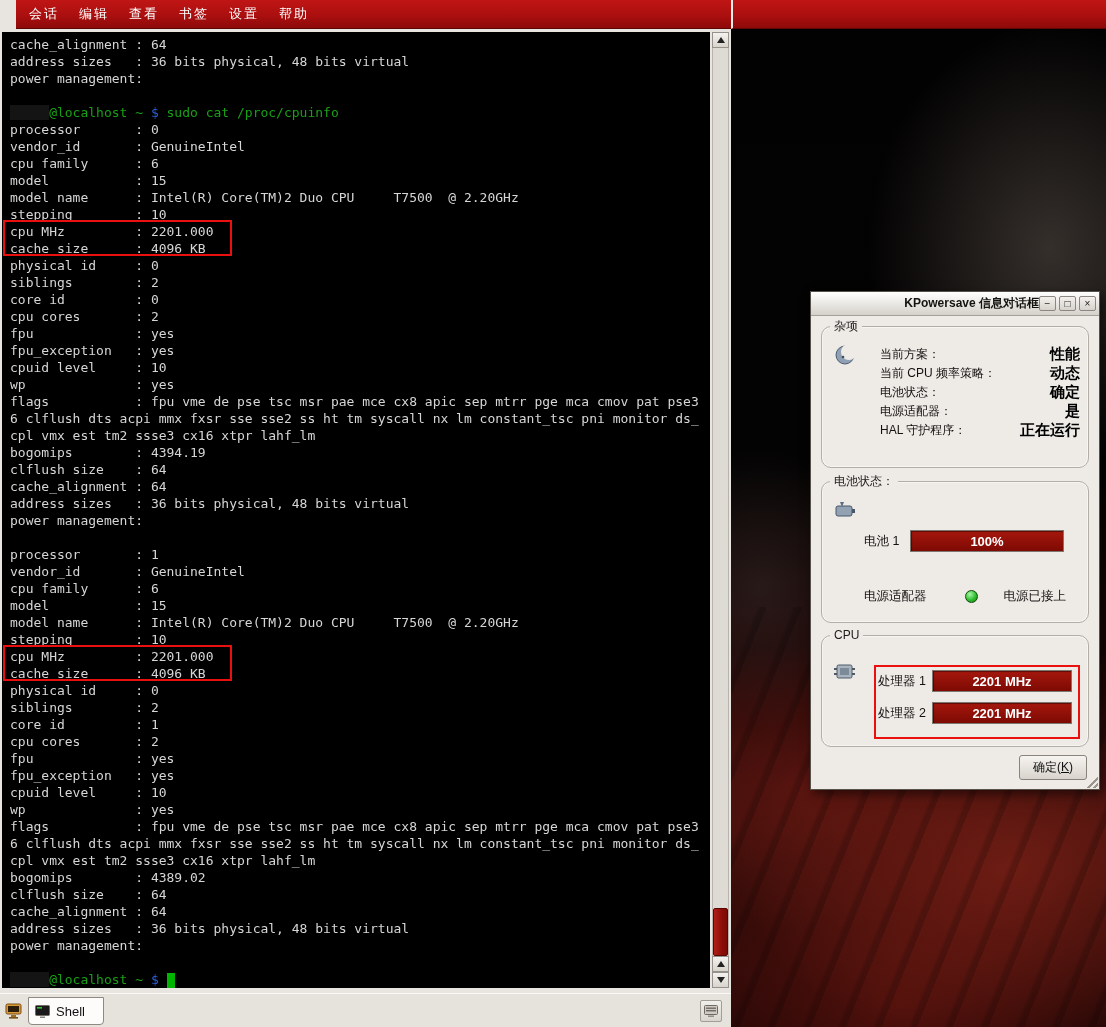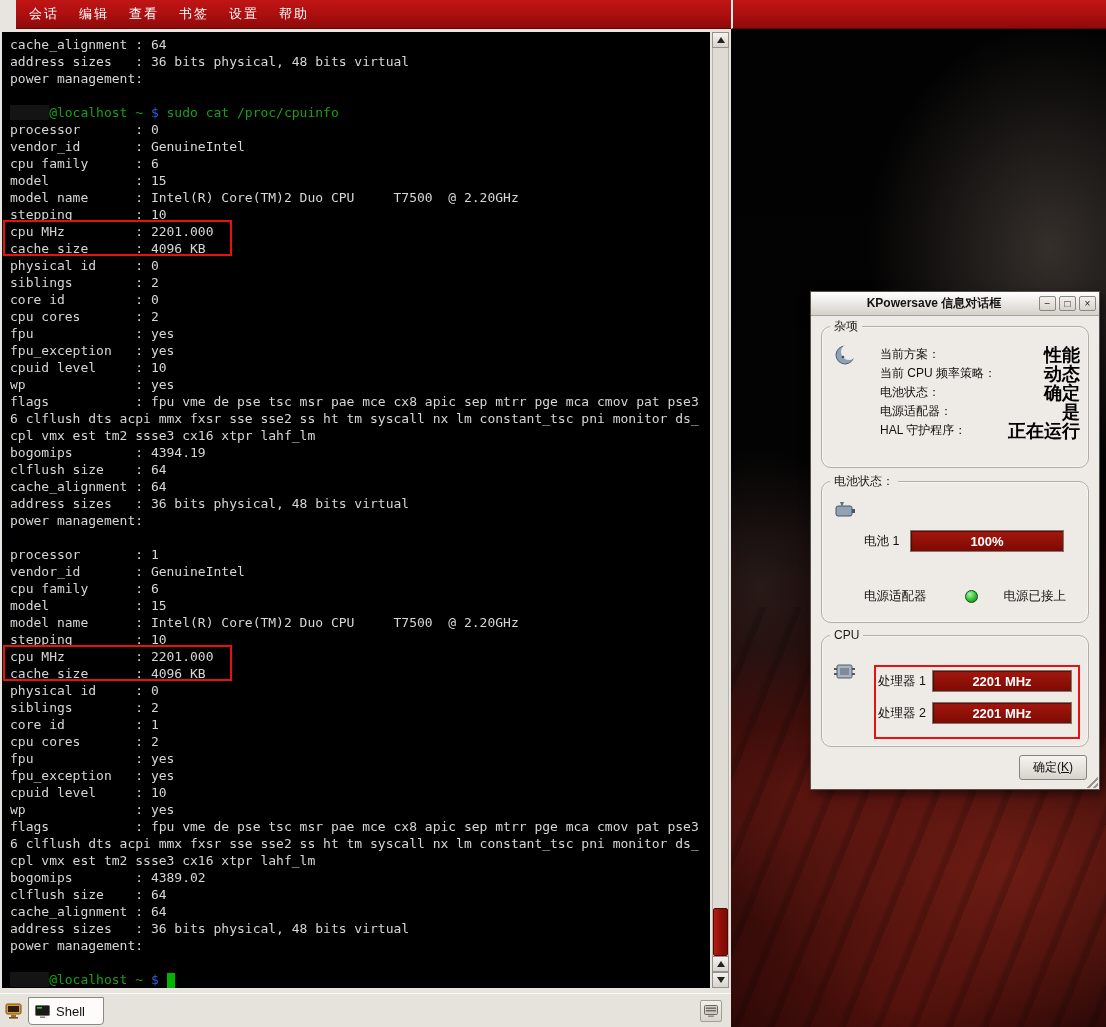--- a/index.html
+++ b/index.html
@@ -86,21 +86,21 @@
     background:repeating-linear-gradient(112deg, rgba(0,0,0,0) 0 24px, rgba(0,0,0,.32) 28px 33px);
     opacity:.55; }
 
   
   .dialog { position:absolute; left:810px; top:291px; width:290px; height:499px;
             background:#eeebe7; border:1px solid #56514b;
             box-shadow:3px 4px 10px rgba(0,0,0,.55); }
   .dlg-titlebar { position:absolute; left:0; top:0; width:288px; height:24px;
             background:linear-gradient(180deg,#ffffff,#d5d1ca);
             border-bottom:1px solid #a6a19a; display:flex; align-items:center; }
-  .dlg-title { flex:1; text-align:center; font-size:12px; font-weight:bold;
+  .dlg-title { flex:1; text-align:right; font-size:12px; font-weight:bold;
                color:#15130f; padding-left:18px;
                overflow:hidden; white-space:nowrap; }
   .winbtn { width:17px; height:15px; margin-right:3px;
             background:linear-gradient(180deg,#f3f1ed,#d7d2cb);
             border:1px solid #8c8780; display:flex; align-items:center;
             justify-content:center; font-size:10px; line-height:1; color:#222;
             border-radius:2px; }
   .dlg-body { position:absolute; left:0; top:24px; width:288px; height:473px;
               background:#eeebe7; }
 
@@ -114,21 +114,21 @@
 
   .gicon { position:absolute; }
   .icon-moon    { left:12px; top:16px; }
   .icon-battery { left:11px; top:17px; }
   .icon-chip    { left:10px; top:24px; }
 
   .mrows { position:absolute; left:58px; top:18px; width:200px; }
   .mrow { display:flex; justify-content:space-between; height:19px;
           align-items:center;gap:28px; }
   .mlabel { font-size:12px; color:#141210; }
-  .mvalue { font-size:18px; font-weight:bold; color:#000; }
+  .mvalue { font-size:15px; font-weight:bold; color:#000; }
 
   .batrow { position:absolute; left:42px; top:48px; width:216px; height:22px;
             display:flex; align-items:center; }
   .blabel { font-size:12.5px; color:#141210; width:46px; }
   .pbar { position:relative; width:154px; height:22px;
           background:linear-gradient(180deg,#a5170d,#7d0a03);
           border:1px solid #7c7770; box-shadow:inset 1px 1px 1px rgba(0,0,0,.45);
           display:flex; align-items:center; justify-content:center; }
   .pbar span { color:#fff; font-size:13px; font-weight:bold; }
   .adrow { position:absolute; left:42px; top:104px; width:216px; height:20px;

